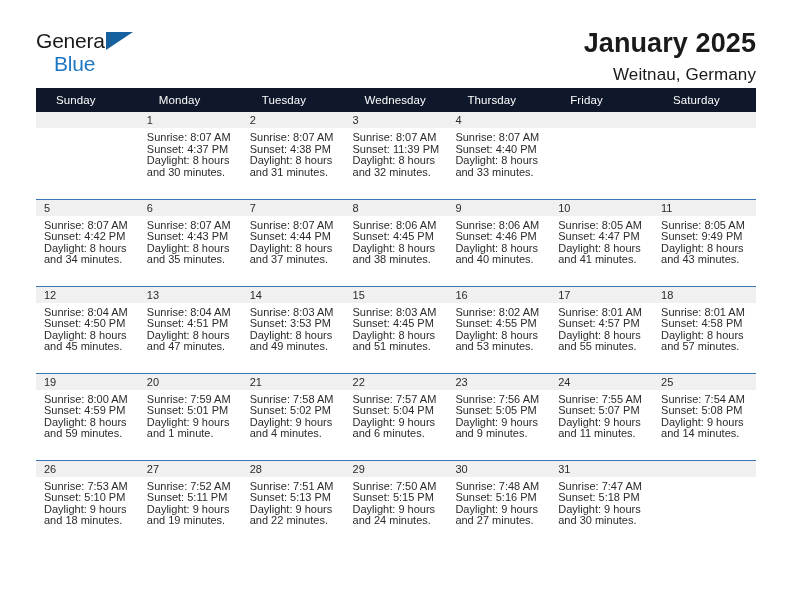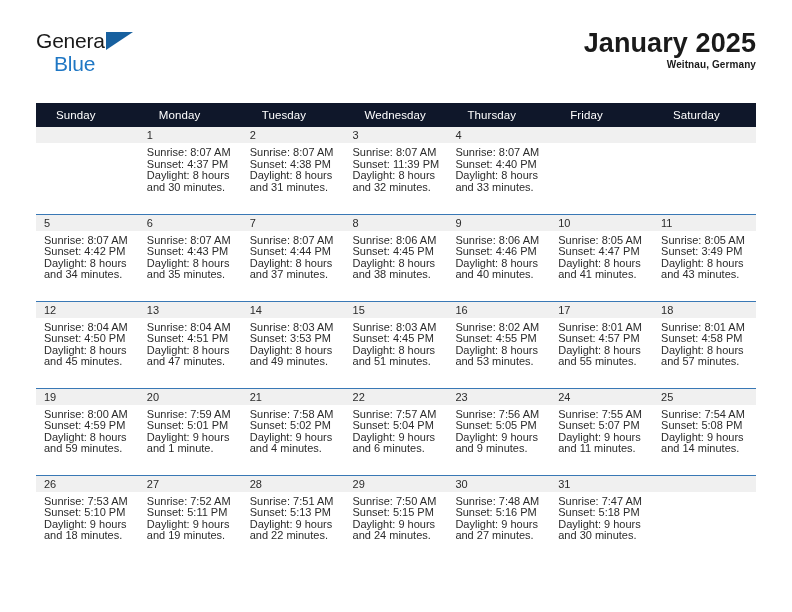--- a/index.html
+++ b/index.html
@@ -18,21 +18,21 @@
     height: 612px;
     padding: 0;
   }
 
   
   .header {
     display: flex;
     align-items: flex-start;
     justify-content: space-between;
     padding: 26px 36px 0 36px;
-    height: 103px;
+    height: 88px;
   }
 
   .logo {
     position: relative;
     width: 130px;
     height: 56px;
     padding-top: 4px;
   }
   .logo-general {
     font-size: 21px;
@@ -67,23 +67,24 @@
     padding-top: 2px;
   }
   .cal-title {
     font-size: 27px;
     font-weight: 700;
     color: #1a1a1a;
     line-height: 1.15;
     letter-spacing: 0.1px;
   }
   .cal-sub {
-    font-size: 10px;
-    font-weight: 700;
+    font-size: 17px;
+    font-weight: 400;
     color: #1a1a1a;
+    margin-top: 6px;
     letter-spacing: 0.1px;
   }
 
   
   .cal-wrap {
     padding: 0 36px;
   }
   table.calendar {
     width: 720px;
     border-collapse: collapse;
@@ -262,21 +263,21 @@
                 <div>Sunrise: 8:05 AM</div>
                 <div>Sunset: 4:47 PM</div>
                 <div>Daylight: 8 hours</div>
                 <div>and 41 minutes.</div>
               </div>
             </td>
             <td class="">
               <div class="daynum-bar">11</div>
               <div class="cell-body">
                 <div>Sunrise: 8:05 AM</div>
-                <div>Sunset: 3:49 PM</div>
+                <div>Sunset: 9:49 PM</div>
                 <div>Daylight: 8 hours</div>
                 <div>and 43 minutes.</div>
               </div>
             </td>
           </tr>
           <tr class="week">
             <td class="">
               <div class="daynum-bar">12</div>
               <div class="cell-body">
                 <div>Sunrise: 8:04 AM</div>

